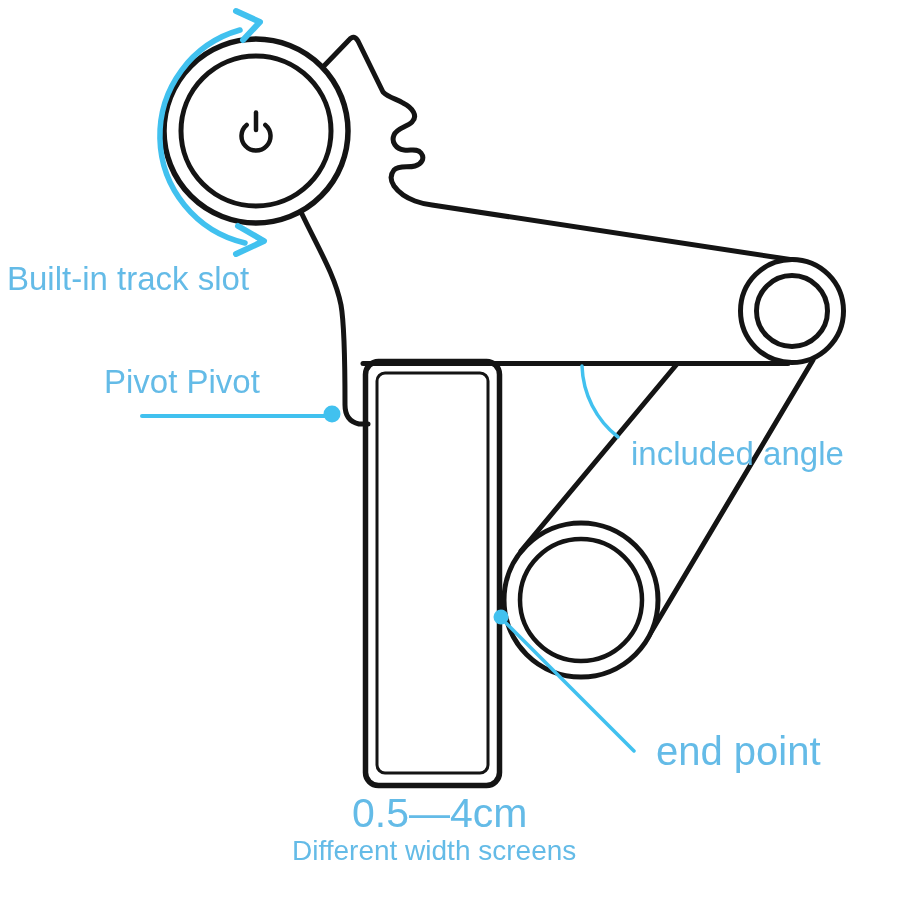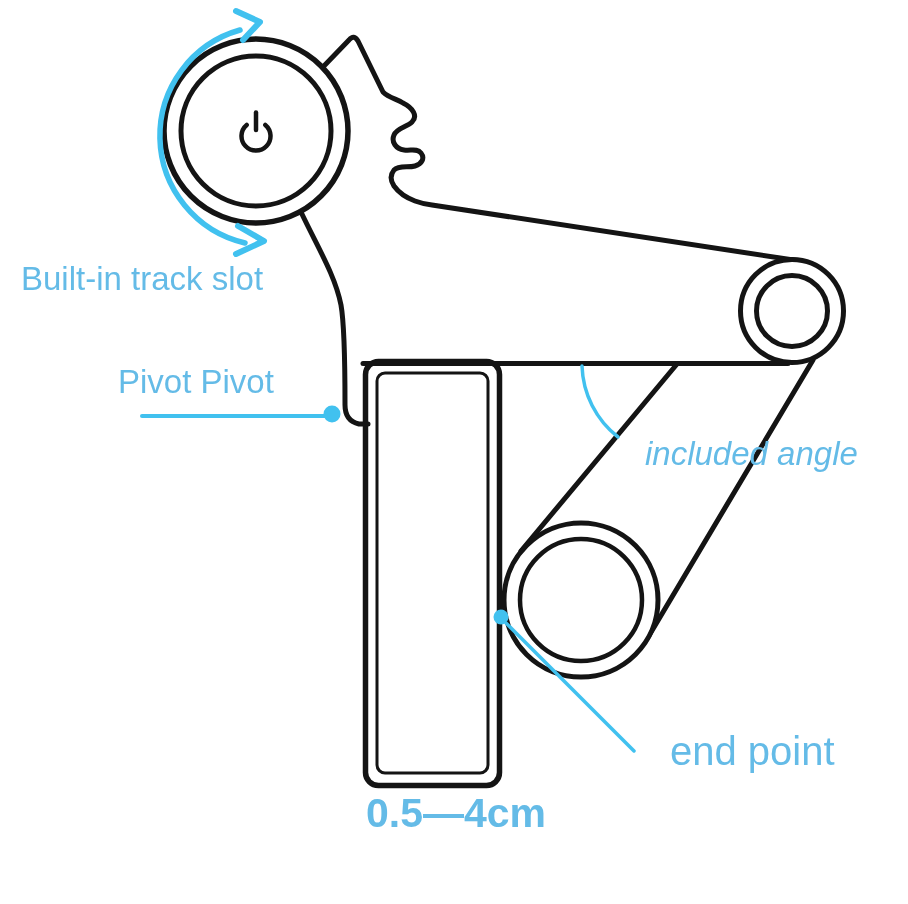--- a/index.html
+++ b/index.html
@@ -10,27 +10,26 @@
     overflow:hidden;
     font-family:"Liberation Sans", sans-serif;
   }
   #lineart{position:absolute;left:0;top:0;width:908px;height:904px;}
   .lbl{
     position:absolute;
     color:#64bbe7;
     white-space:nowrap;
     line-height:1.1;
     letter-spacing:0px;
-    margin-left:14px;
   }
   .lbl-track{left:7px;top:261px;font-size:33px;}
   .lbl-pivot{left:104px;top:364px;font-size:33px;}
-  .lbl-angle{left:631px;top:436px;font-size:33px;font-style:italic;}
+  .lbl-angle{left:631px;top:436px;font-size:33px;}
   .lbl-end{left:656px;top:729px;font-size:40px;}
-  .lbl-range{left:352px;top:791px;width:170px;text-align:center;font-size:41px;font-weight:bold;}
+  .lbl-range{left:352px;top:791px;width:170px;text-align:center;font-size:41px;}
   .lbl-note{left:292px;top:836px;font-size:28px;}
 </style>
 </head>
 <body>
 
 <div id="stage">
 
   <svg id="lineart" viewBox="0 0 908 904">
 
     <g stroke="#141414" fill="none" stroke-linecap="round" stroke-linejoin="round">
@@ -95,14 +94,15 @@
         <path stroke-width="3.5" d="M 506,623 L 634,751"></path>
       </g>
     </g>
   </svg>
 
   <div class="lbl lbl-track">Built-in track slot</div>
   <div class="lbl lbl-pivot">Pivot Pivot</div>
   <div class="lbl lbl-angle">included angle</div>
   <div class="lbl lbl-end">end point</div>
   <div class="lbl lbl-range">0.5—4cm</div>
+  <div class="lbl lbl-note">Different width screens</div>
 
 </div>
 
 </body></html>

